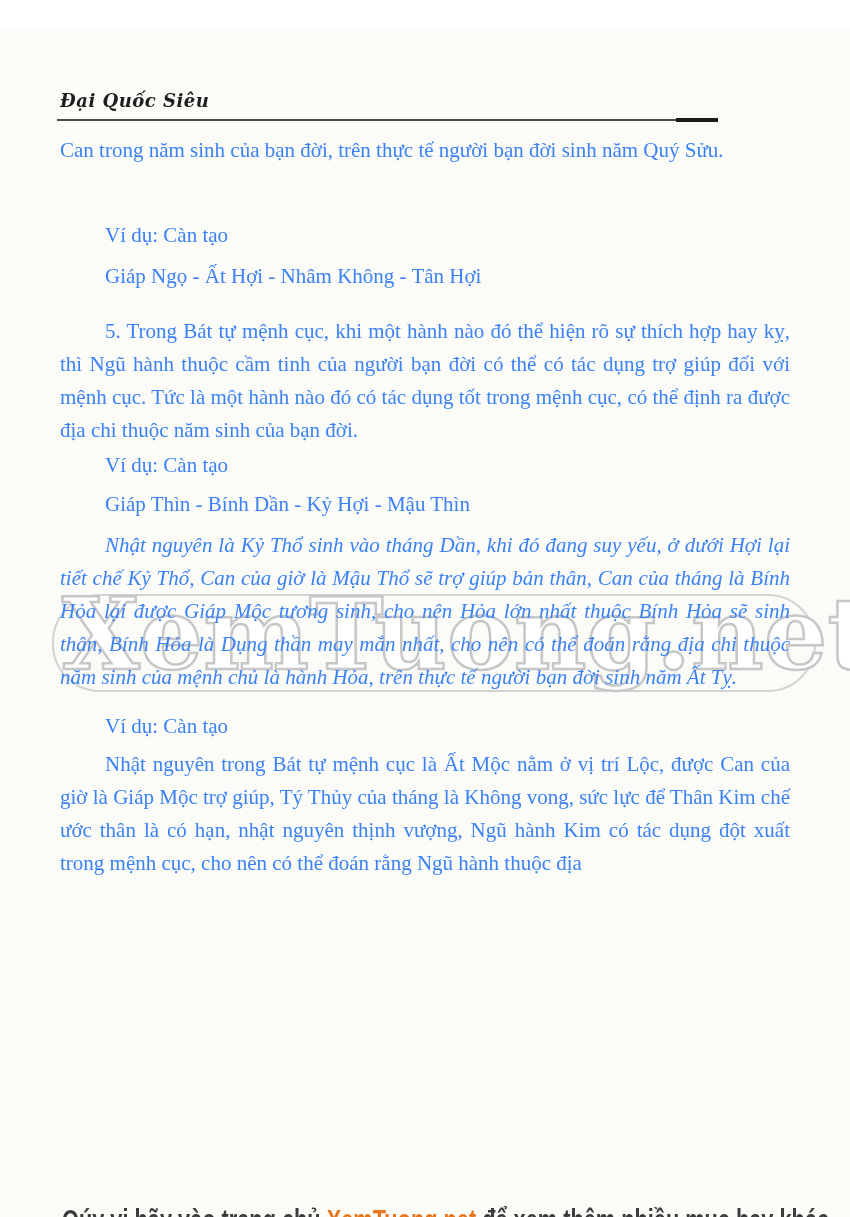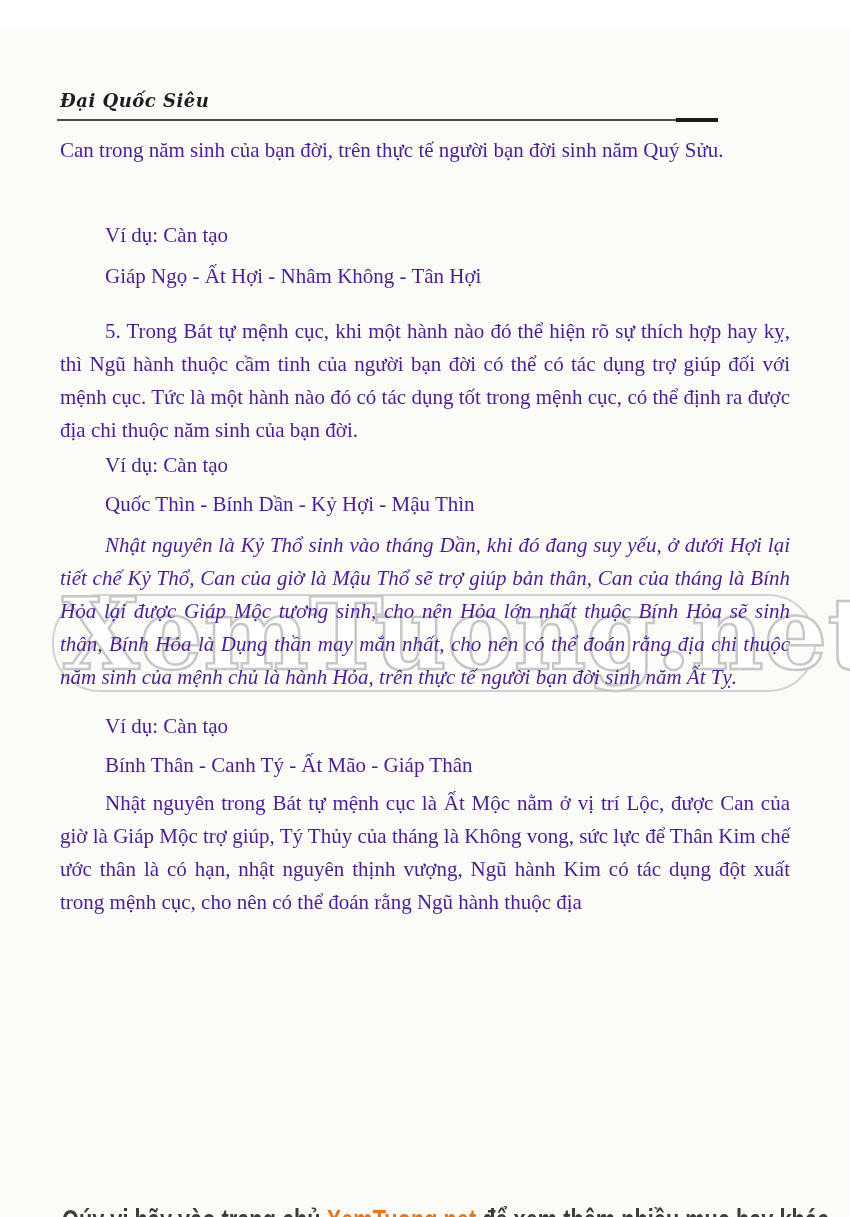--- a/index.html
+++ b/index.html
@@ -10,21 +10,21 @@
   }
   .header-sig {
     position:absolute; left:60px; top:62px; z-index:3;
     font-family:"DejaVu Serif",serif; font-style:italic; font-weight:bold;
     font-size:18px; color:#1e1e1e; letter-spacing:0.5px;
   }
   .header-rule { position:absolute; left:57px; top:91px; width:661px; height:2px; background:#4a4a4a; z-index:3; }
   .header-rule-dark { position:absolute; left:676px; top:90px; width:42px; height:4px; background:#1c1c1c; z-index:3; }
 
   .content { position:absolute; left:60px; top:104px; width:730px; z-index:3; }
-  .content p { margin:0; font-size:21px; line-height:33px; color:#4c1d95; text-align:justify; }
+  .content p { margin:0; font-size:21px; line-height:33px; color:#3b82f6; text-align:justify; }
   .paragraph { text-indent:45px; }
   .example-label, .pillars { padding-left:45px; text-align:left; }
 
   .b0  { margin-top:2px  !important; }
   .b1  { margin-top:52px !important; }
   .b2  { margin-top:8px  !important; }
   .b3  { margin-top:8px  !important; }
   .b4  { margin-top:22px !important;font-family:Liberation Serif, serif; }
   .b5  { margin-top:2px  !important; }
   .b6  { margin-top:6px  !important; }
@@ -67,24 +67,23 @@
 
   <div class="watermark-frame"></div>
   <div class="watermark-text">XemTuong.net</div>
 
   <div class="content">
     <p class="continuation b0">Can trong năm sinh của bạn đời, trên thực tế người bạn đời sinh năm Quý Sửu.</p>
     <p class="example-label b1">Ví dụ: Càn tạo</p>
     <p class="pillars b2">Giáp Ngọ - Ất Hợi - Nhâm Không - Tân Hợi</p>
     <p class="paragraph b4">5. Trong Bát tự mệnh cục, khi một hành nào đó thể hiện rõ sự thích hợp hay kỵ, thì Ngũ hành thuộc cầm tinh của người bạn đời có thể có tác dụng trợ giúp đối với mệnh cục. Tức là một hành nào đó có tác dụng tốt trong mệnh cục, có thể định ra được địa chi thuộc năm sinh của bạn đời.</p>
     <p class="example-label b5">Ví dụ: Càn tạo</p>
-    <p class="pillars b6">Quốc Thìn - Bính Dần - Kỷ Hợi - Mậu Thìn</p>
+    <p class="pillars b6">Giáp Thìn - Bính Dần - Kỷ Hợi - Mậu Thìn</p>
     <p class="paragraph b7">Nhật nguyên là Kỷ Thổ sinh vào tháng Dần, khi đó đang suy yếu, ở dưới Hợi lại tiết chế Kỷ Thổ, Can của giờ là Mậu Thổ sẽ trợ giúp bản thân, Can của tháng là Bính Hỏa lại được Giáp Mộc tương sinh, cho nên Hỏa lớn nhất thuộc Bính Hỏa sẽ sinh thân, Bính Hỏa là Dụng thần may mắn nhất, cho nên có thể đoán rằng địa chi thuộc năm sinh của mệnh chủ là hành Hỏa, trên thực tế người bạn đời sinh năm Ất Tỵ.</p>
     <p class="example-label b8">Ví dụ: Càn tạo</p>
-    <p class="pillars b9">Bính Thân - Canh Tý - Ất Mão - Giáp Thân</p>
     <p class="paragraph b10">Nhật nguyên trong Bát tự mệnh cục là Ất Mộc nằm ở vị trí Lộc, được Can của giờ là Giáp Mộc trợ giúp, Tý Thủy của tháng là Không vong, sức lực để Thân Kim chế ước thân là có hạn, nhật nguyên thịnh vượng, Ngũ hành Kim có tác dụng đột xuất trong mệnh cục, cho nên có thể đoán rằng Ngũ hành thuộc địa</p>
   </div>
 
   <div class="page-number">62</div>
 
   <div class="footer">
     <span>Qúy vị hãy vào trang chủ </span><span class="brand">XemTuong.net</span><span> để xem thêm nhiều mục hay khác</span>
   </div>
 
 </div>

